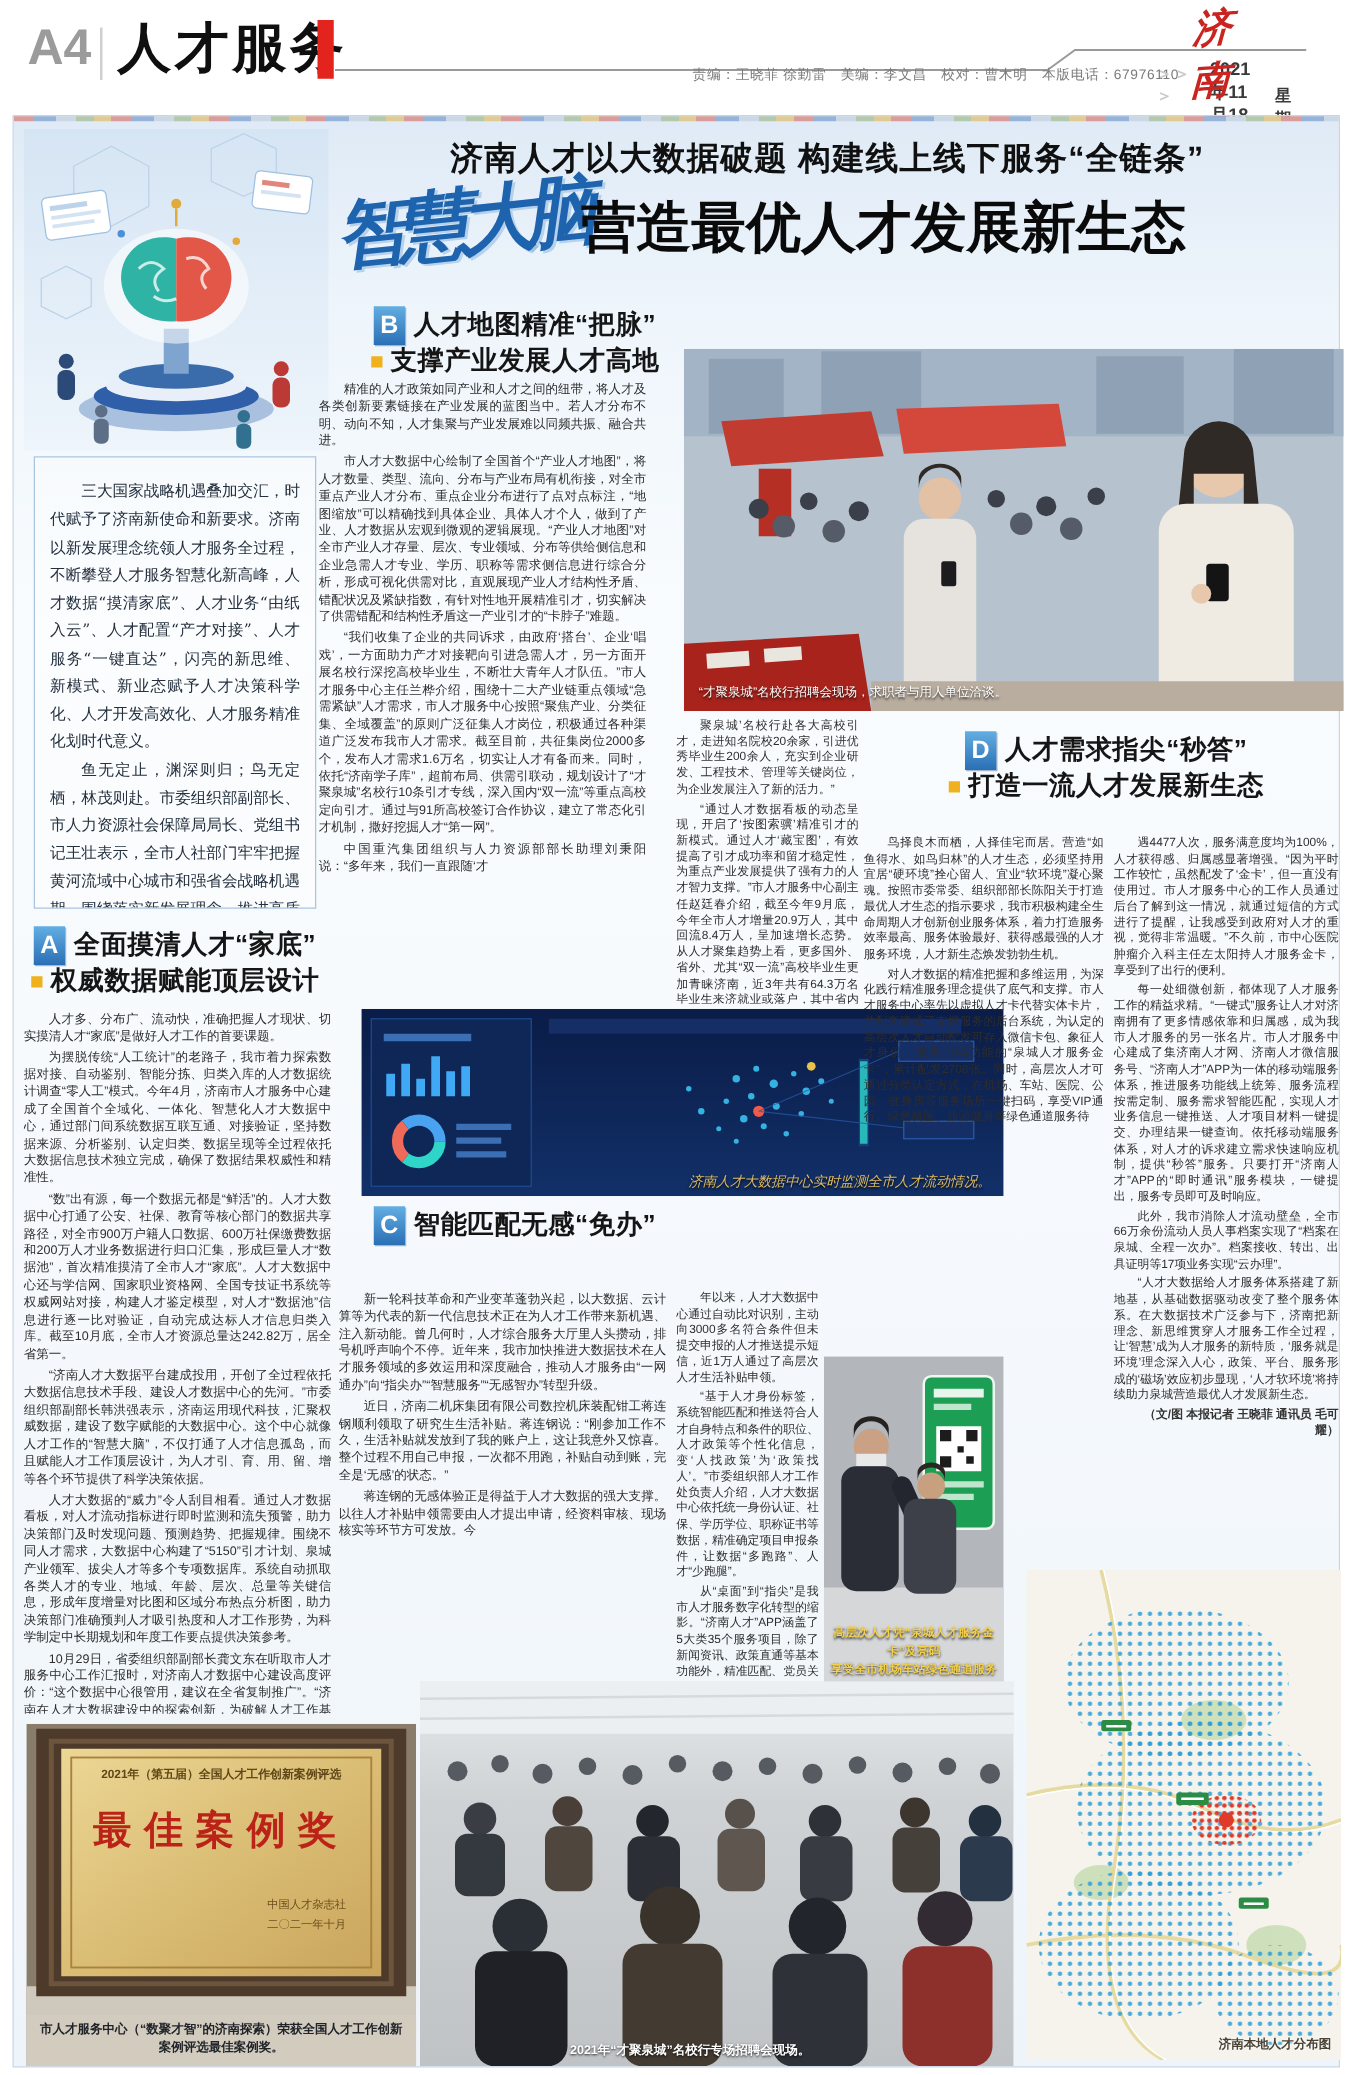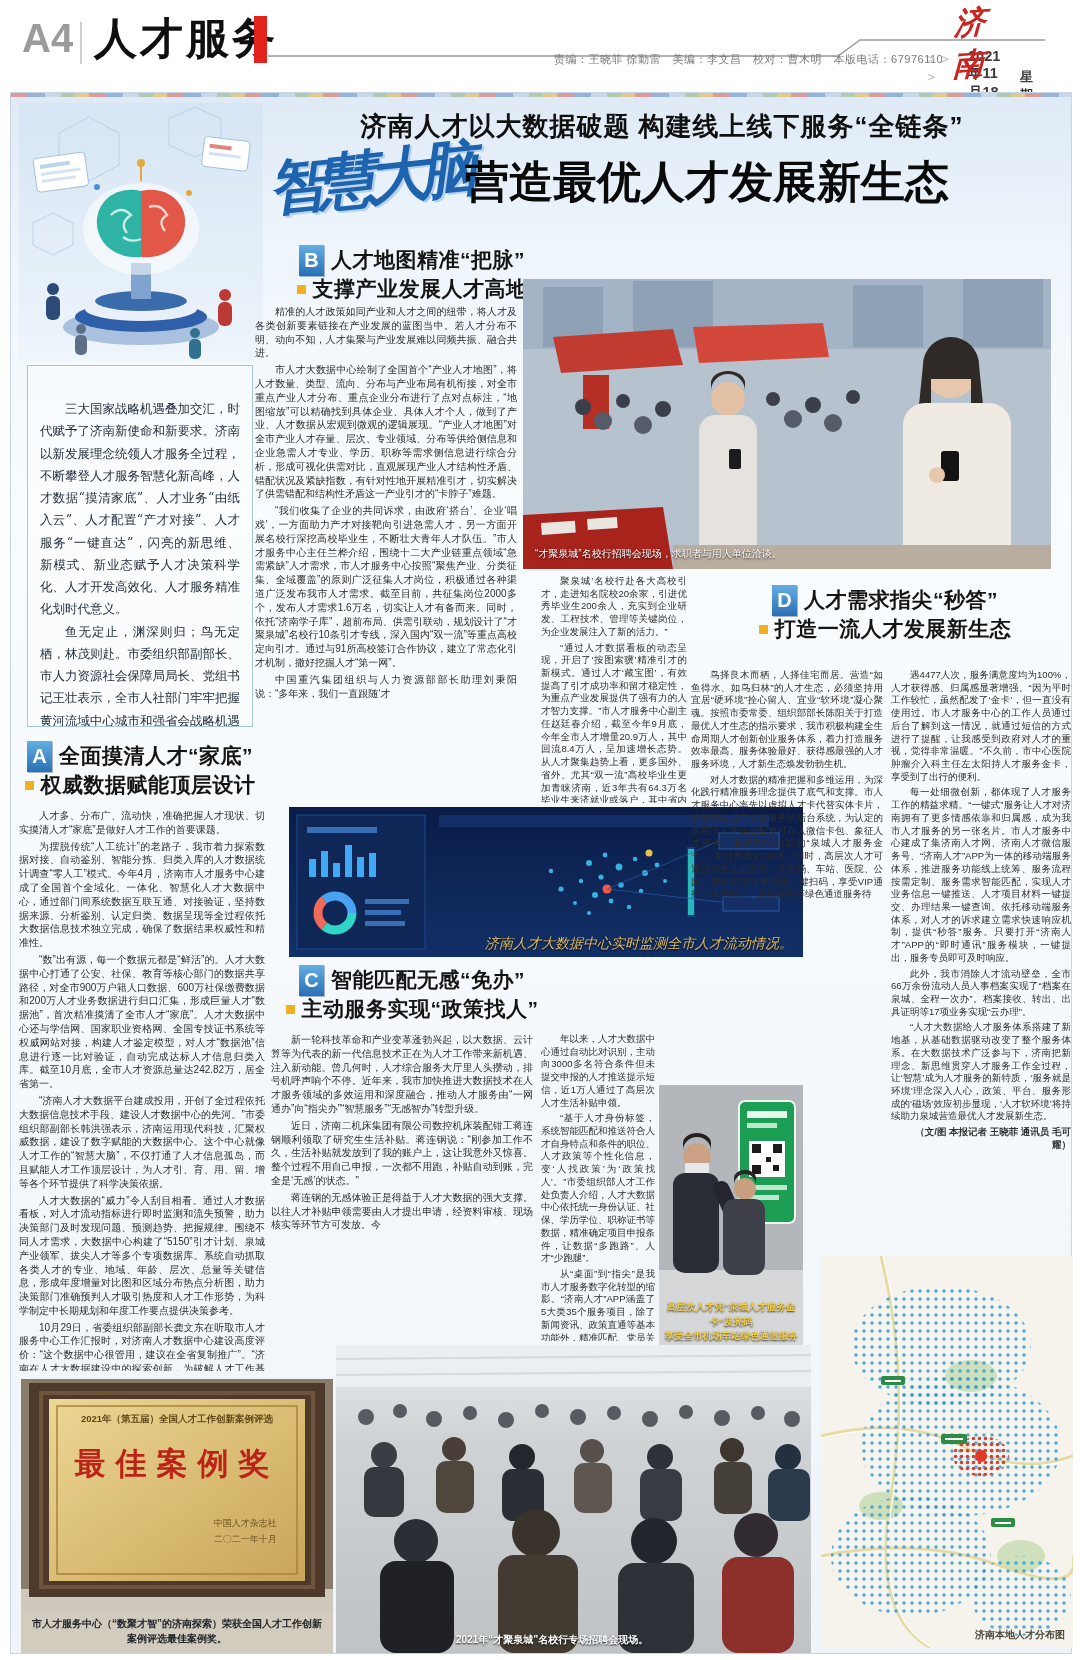--- a/index.html
+++ b/index.html
@@ -50,29 +50,29 @@
 
   
   .art{position:absolute;overflow:hidden;text-align:justify;font-size:10px;line-height:1.38;color:#2d2d2d;}
   .art p{margin:0 0 3px 0;text-indent:2em;}
   .art.narrow{font-size:9.5px;line-height:1.34;}
   .credit-line{text-indent:0;text-align:right;font-weight:bold;color:#333;}
 
   
   .intro-box{position:absolute;left:16px;top:272px;width:226px;height:362px;
              border:1px solid #a9c5de;background:rgba(255,255,255,.35);
-             padding:32px 12px;box-sizing:border-box;overflow:hidden;}
+             padding:16px 12px;box-sizing:border-box;overflow:hidden;}
   .intro-box p{margin:0;font-family:"DejaVu Serif",serif;font-size:12.5px;line-height:1.78;
                color:#24303e;text-align:justify;text-indent:2em;}
 
   
   .fig{position:absolute;overflow:hidden;}
   .fig svg{display:block;}
   .fig-cap{position:absolute;color:#fff;font-size:10px;text-shadow:0 1px 2px rgba(0,0,0,.85);}
-  .cap-gold{color:#dcb963;font-size:14px;font-style:italic;}
+  .cap-gold{color:#dcb963;font-size:11px;font-style:italic;}
   .cap-yellow{color:#f3d04e;font-weight:bold;font-size:9.5px;text-align:center;line-height:1.5;
               text-shadow:0 1px 2px rgba(0,0,0,.8);}
   .map-cap{position:absolute;right:8px;bottom:6px;color:#4a4437;font-size:10px;font-weight:bold;
            text-shadow:0 0 3px rgba(255,255,255,.9);}
 
   
   .award-event{position:absolute;left:12%;top:34px;width:76%;text-align:center;font-size:9.5px;color:#5f4718;font-weight:bold;}
   .award-title{position:absolute;left:10%;top:64px;width:80%;text-align:center;font-size:31px;font-weight:900;
                color:#bc2318;letter-spacing:10px;font-family:"DejaVu Serif",serif;}
   .award-org{position:absolute;right:18%;top:138px;font-size:9px;color:#6a4f1d;}
@@ -222,21 +222,21 @@
         <span class="sh-title">支撑产业发展人才高地</span>
       </div>
     </div>
     <div class="art" style="left:244px;top:212px;width:262px;height:494px;">
       <p>精准的人才政策如同产业和人才之间的纽带，将人才及各类创新要素链接在产业发展的蓝图当中。若人才分布不明、动向不知，人才集聚与产业发展难以同频共振、融合共进。</p>
       <p>市人才大数据中心绘制了全国首个“产业人才地图”，将人才数量、类型、流向、分布与产业布局有机衔接，对全市重点产业人才分布、重点企业分布进行了点对点标注，“地图缩放”可以精确找到具体企业、具体人才个人，做到了产业、人才数据从宏观到微观的逻辑展现。“产业人才地图”对全市产业人才存量、层次、专业领域、分布等供给侧信息和企业急需人才专业、学历、职称等需求侧信息进行综合分析，形成可视化供需对比，直观展现产业人才结构性矛盾、错配状况及紧缺指数，有针对性地开展精准引才，切实解决了供需错配和结构性矛盾这一产业引才的“卡脖子”难题。</p>
       <p>“我们收集了企业的共同诉求，由政府‘搭台’、企业‘唱戏’，一方面助力产才对接靶向引进急需人才，另一方面开展名校行深挖高校毕业生，不断壮大青年人才队伍。”市人才服务中心主任兰桦介绍，围绕十二大产业链重点领域“急需紧缺”人才需求，市人才服务中心按照“聚焦产业、分类征集、全域覆盖”的原则广泛征集人才岗位，积极通过各种渠道广泛发布我市人才需求。截至目前，共征集岗位2000多个，发布人才需求1.6万名，切实让人才有备而来。同时，依托“济南学子库”，超前布局、供需引联动，规划设计了“才聚泉城”名校行10条引才专线，深入国内“双一流”等重点高校定向引才。通过与91所高校签订合作协议，建立了常态化引才机制，撒好挖掘人才“第一网”。</p>
       <p>中国重汽集团组织与人力资源部部长助理刘秉阳说：“多年来，我们一直跟随‘才</p>
     </div>
 
-    <div class="fig" style="left:512px;top:186px;width:528px;height:290px;">
+    <div class="fig" style="left:536px;top:186px;width:528px;height:290px;">
       <svg width="528" height="290" viewBox="0 0 528 290">
         <rect width="528" height="290" fill="#b6c2cd"></rect>
         <rect x="0" y="0" width="528" height="70" fill="#a3b4c6"></rect>
         <g fill="#8fa2b5">
             <rect x="20" y="8" width="60" height="60"></rect>
             <rect x="110" y="2" width="80" height="66"></rect>
             <rect x="330" y="6" width="70" height="62"></rect>
             <rect x="440" y="0" width="80" height="68"></rect>
           </g>
         <polygon points="30,58 150,50 160,86 38,94" fill="#c23b30"></polygon>
@@ -345,24 +345,20 @@
         <rect x="434" y="90" width="56" height="14" fill="#152f66" stroke="#2a5aa8"></rect>
       </svg>
       <div class="fig-cap cap-gold" style="right:10px;bottom:4px;">济南人才大数据中心实时监测全市人才流动情况。</div>
     </div>
 
     <div class="sec-head" style="left:258px;top:872px;width:286px;">
       <div class="sh-row">
         <span class="badge">C</span>
         <span class="sh-title">智能匹配无感“免办”</span>
       </div>
-      <div class="sh-row">
-        <span class="ysq"></span>
-        <span class="sh-title">主动服务实现“政策找人”</span>
-      </div>
     </div>
     <div class="art" style="left:260px;top:940px;width:262px;height:308px;">
       <p>新一轮科技革命和产业变革蓬勃兴起，以大数据、云计算等为代表的新一代信息技术正在为人才工作带来新机遇、注入新动能。曾几何时，人才综合服务大厅里人头攒动，排号机呼声响个不停。近年来，我市加快推进大数据技术在人才服务领域的多效运用和深度融合，推动人才服务由“一网通办”向“指尖办”“智慧服务”“无感智办”转型升级。</p>
       <p>近日，济南二机床集团有限公司数控机床装配钳工蒋连钢顺利领取了研究生生活补贴。蒋连钢说：“刚参加工作不久，生活补贴就发放到了我的账户上，这让我意外又惊喜。整个过程不用自己申报，一次都不用跑，补贴自动到账，完全是‘无感’的状态。”</p>
       <p>蒋连钢的无感体验正是得益于人才大数据的强大支撑。以往人才补贴申领需要由人才提出申请，经资料审核、现场核实等环节方可发放。今</p>
     </div>
     <div class="art narrow" style="left:530px;top:940px;width:114px;height:308px;">
       <p>年以来，人才大数据中心通过自动比对识别，主动向3000多名符合条件但未提交申报的人才推送提示短信，近1万人通过了高层次人才生活补贴申领。</p>
       <p>“基于人才身份标签，系统智能匹配和推送符合人才自身特点和条件的职位、人才政策等个性化信息，变‘人找政策’为‘政策找人’。”市委组织部人才工作处负责人介绍，人才大数据中心依托统一身份认证、社保、学历学位、职称证书等数据，精准确定项目申报条件，让数据“多跑路”、人才“少跑腿”。</p>
       <p>从“桌面”到“指尖”是我市人才服务数字化转型的缩影。“济南人才”APP涵盖了5大类35个服务项目，除了新闻资讯、政策直通等基本功能外，精准匹配、党员关系转移、人才补贴等特色具体业务均可通过“济南人才”APP自助办理。像高层次人才认定和生活补贴、高层次人才子女入学、购房落户、海外留学回国人员补贴等申报业务，均实现“济南人才”网、“济南人才”APP数据同步，随意切换继续申报，不再单独依赖纸质申报。</p>

